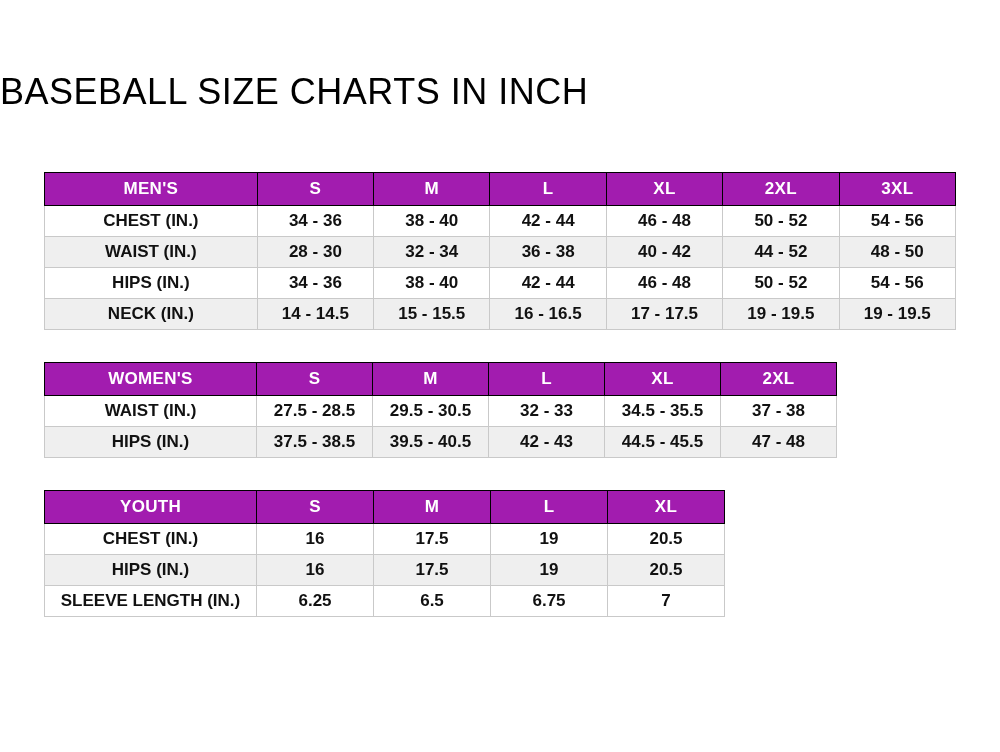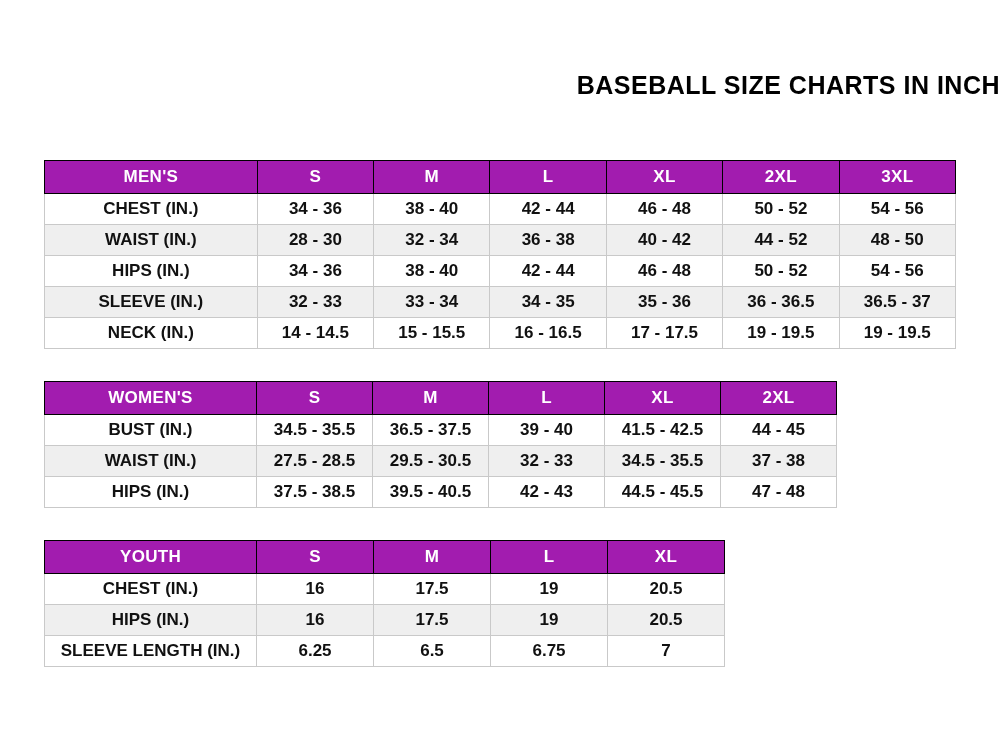--- a/index.html
+++ b/index.html
@@ -17,23 +17,23 @@
   }
   .page {
     width: 1000px;
     height: 752px;
     background: #ffffff;
     box-sizing: border-box;
     padding: 0;
     position: relative;
   }
   .title {
-    text-align: right;
-    font-size: 25px;
-    font-weight: bold;
+    text-align: left;
+    font-size: 36px;
+    font-weight: normal;
     letter-spacing: 0.5px;
     margin: 0;
     padding-top: 72px;
     padding-bottom: 0;
     line-height: 1.1;
     color: #000000;
   }
 
   .tables {
     margin-top: 60px;
@@ -158,29 +158,20 @@
         <tr>
           <td class="rowlabel">HIPS (IN.)</td>
           <td>34 - 36</td>
           <td>38 - 40</td>
           <td>42 - 44</td>
           <td>46 - 48</td>
           <td>50 - 52</td>
           <td>54 - 56</td>
         </tr>
         <tr>
-          <td class="rowlabel">SLEEVE (IN.)</td>
-          <td>32 - 33</td>
-          <td>33 - 34</td>
-          <td>34 - 35</td>
-          <td>35 - 36</td>
-          <td>36 - 36.5</td>
-          <td>36.5 - 37</td>
-        </tr>
-        <tr>
           <td class="rowlabel">NECK (IN.)</td>
           <td>14 - 14.5</td>
           <td>15 - 15.5</td>
           <td>16 - 16.5</td>
           <td>17 - 17.5</td>
           <td>19 - 19.5</td>
           <td>19 - 19.5</td>
         </tr>
       </tbody>
     </table>
@@ -199,28 +190,20 @@
           <th class="rowlabel">WOMEN'S</th>
           <th>S</th>
           <th>M</th>
           <th>L</th>
           <th>XL</th>
           <th>2XL</th>
         </tr>
       </thead>
       <tbody>
         <tr>
-          <td class="rowlabel">BUST (IN.)</td>
-          <td>34.5 - 35.5</td>
-          <td>36.5 - 37.5</td>
-          <td>39 - 40</td>
-          <td>41.5 - 42.5</td>
-          <td>44 - 45</td>
-        </tr>
-        <tr>
           <td class="rowlabel">WAIST (IN.)</td>
           <td>27.5 - 28.5</td>
           <td>29.5 - 30.5</td>
           <td>32 - 33</td>
           <td>34.5 - 35.5</td>
           <td>37 - 38</td>
         </tr>
         <tr>
           <td class="rowlabel">HIPS (IN.)</td>
           <td>37.5 - 38.5</td>

